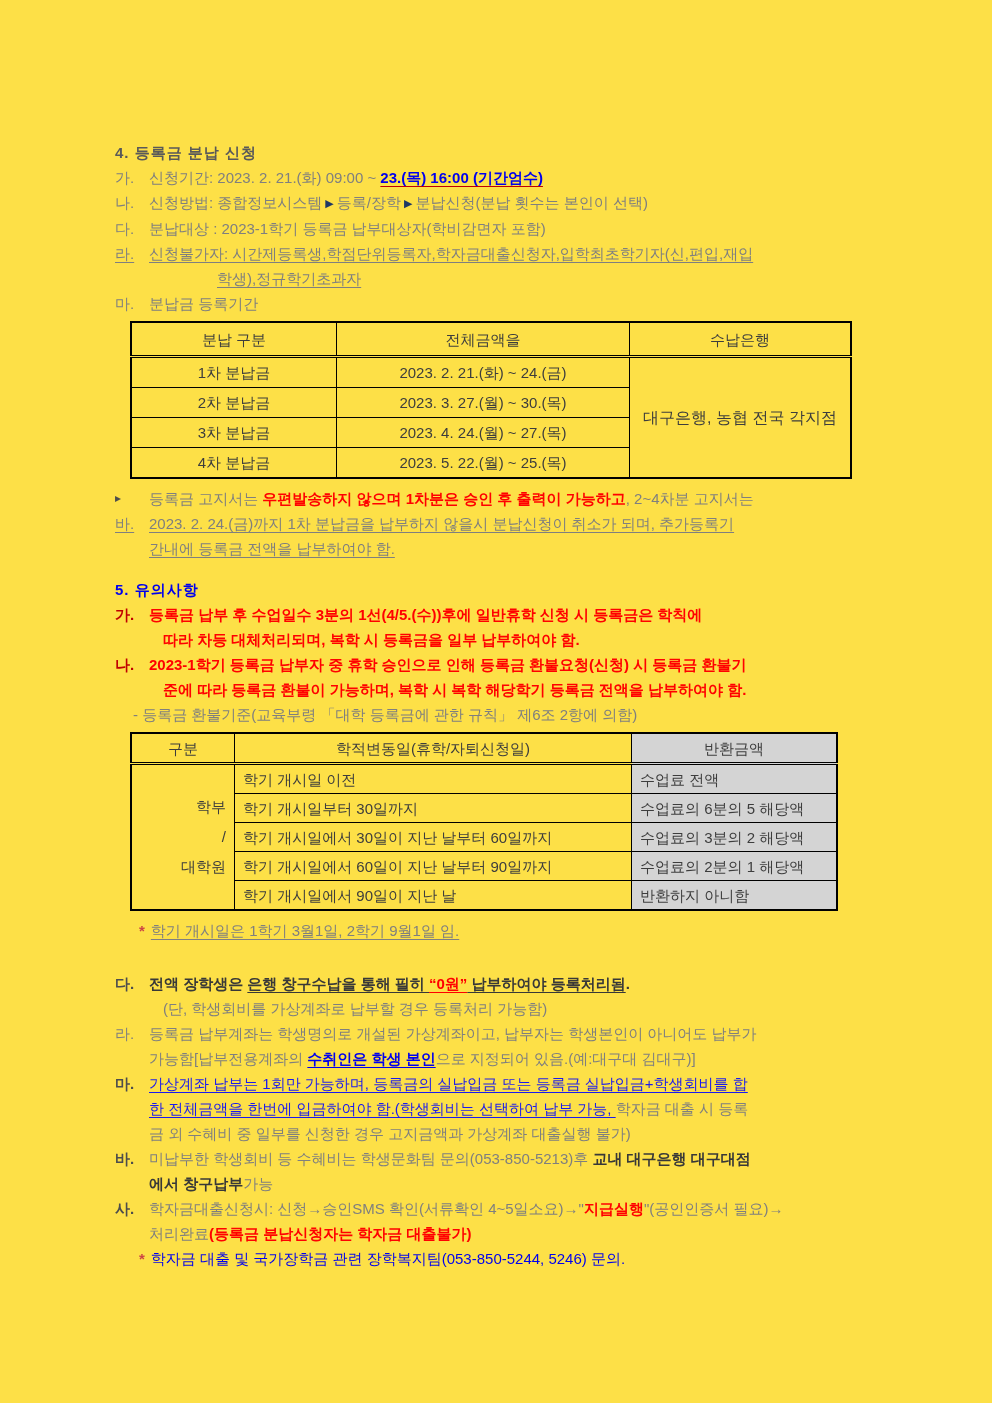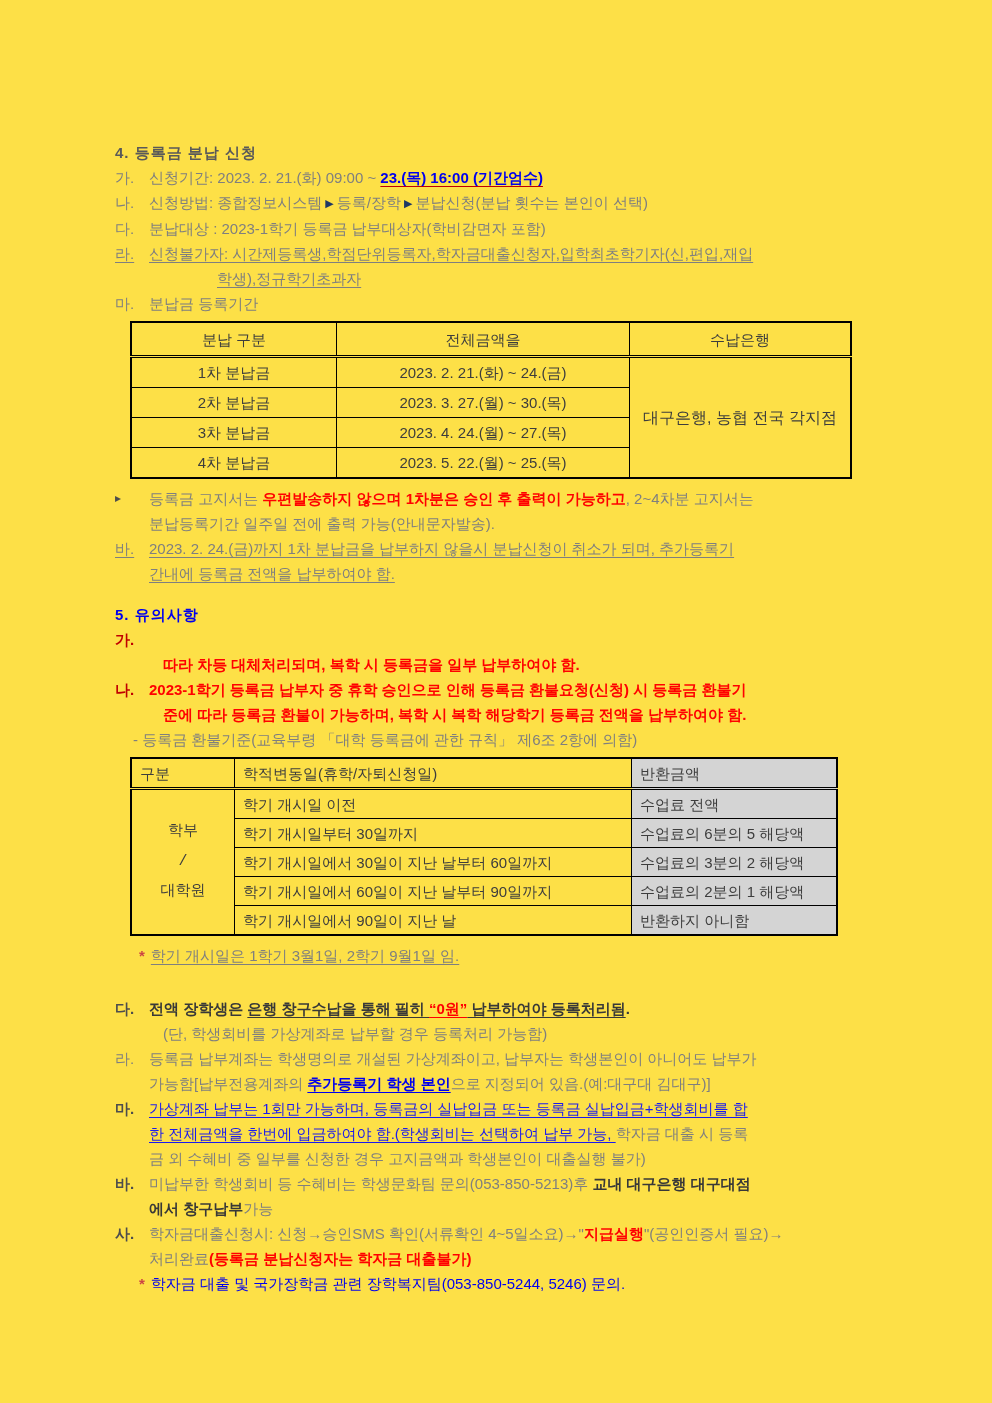--- a/index.html
+++ b/index.html
@@ -35,24 +35,24 @@
   .blue-note{color:#0000ee;margin-top:28px;}
 
   
   table{border-collapse:collapse;color:#3d3d3d;margin:5px 12px 7px 15px;}
   td,th{border:1px solid #000;padding:1px 8px;font-weight:normal;font-size:15px;}
   .tbl1{width:722px;border:2px solid #000;}
   .tbl1 th{height:30px;text-align:center;border-bottom:3px double #000;}
   .tbl1 td{height:27px;text-align:center;}
   .tbl1 .bankcell{font-size:16px;}
   .tbl2{width:708px;border:2px solid #000;}
-  .tbl2 th{height:26px;text-align:left;border-bottom:3px double #000;}
+  .tbl2 th{height:26px;text-align:center;border-bottom:3px double #000;}
   .tbl2 td{height:26px;text-align:left;}
   .tbl2 .graycell{background:#d4d4d4;}
-  .tbl2 .groupcell{text-align:center;font-family:Liberation Mono, monospace;}
+  .tbl2 .groupcell{text-align:right;}
   .tbl2 .groupcell span{display:block;line-height:30px;}
   .gap30{height:16px;}
   .gap40{height:28px;}
   .footnote{padding-left:24px;}
 </style>
 </head>
 <body>
 
 <div class="page">
   <div class="content">
@@ -106,35 +106,35 @@
       </tr>
       <tr>
         <td>4차 분납금</td>
         <td>2023. 5. 22.(월) ~ 25.(목)</td>
       </tr>
     </tbody>
       </table>
 
     <div class="item">
       <span class="label bullet-marker">▸</span>
-      <div class="body"><span>등록금 고지서는 </span><span class="red">우편발송하지 않으며 1차분은 승인 후 출력이 가능하고</span><span>, 2~4차분 고지서는</span><br><span>분납등록기간 일주일 전에 출력 가능(안내문자발송).</span></div>
+      <div class="body"><span>등록금 고지서는 </span><span class="red">우편발송하지 않으며 1차분은 승인 후 출력이 가능하고</span><span>, 2~4차분 고지서는</span><br></div>
     </div>
 
     <div class="item">
       <span class="label graylabel u">바.</span>
       <div class="body"><span class="u">2023. 2. 24.(금)까지 1차 분납금을 납부하지 않을시 분납신청이 취소가 되며, 추가등록기</span><br><span class="u">간내에 등록금 전액을 납부하여야 함.</span></div>
     </div>
 
     <div class="gap30"></div>
 
     <div class="sec-title blue">5. 유의사항</div>
 
     <div class="item">
       <span class="label redlabel">가.</span>
-      <div class="body"><br><span class="red ind14">따라 차등 대체처리되며, 복학 시 등록금을 일부 납부하여야 함.</span></div>
+      <div class="body"><span class="red">등록금 납부 후 수업일수 3분의 1선(4/5.(수))후에 일반휴학 신청 시 등록금은 학칙에</span><br><span class="red ind14">따라 차등 대체처리되며, 복학 시 등록금을 일부 납부하여야 함.</span></div>
     </div>
 
     <div class="item">
       <span class="label redlabel">나.</span>
       <div class="body"><span class="red">2023-1학기 등록금 납부자 중 휴학 승인으로 인해 등록금 환불요청(신청) 시 등록금 환불기</span><br><span class="red ind14">준에 따라 등록금 환불이 가능하며, 복학 시 복학 해당학기 등록금 전액을 납부하여야 함.</span></div>
     </div>
 
     <div style="padding-left:18px">- 등록금 환불기준(교육부령 「대학 등록금에 관한 규칙」 제6조 2항에 의함)</div>
 
     <table class="tbl2">
@@ -176,26 +176,26 @@
 
     <div class="gap40"></div>
 
     <div class="item">
       <span class="label darklabel">다.</span>
       <div class="body"><span class="darkbold">전액 장학생은 </span><span class="darkbold u">은행 창구수납을 통해 필히 </span><span class="red u">“0원”</span><span class="darkbold u"> 납부하여야 등록처리됨</span><span class="darkbold">.</span><br><span class="ind14">(단, 학생회비를 가상계좌로 납부할 경우 등록처리 가능함)</span></div>
     </div>
 
     <div class="item">
       <span class="label graylabel">라.</span>
-      <div class="body"><span>등록금 납부계좌는 학생명의로 개설된 가상계좌이고, 납부자는 학생본인이 아니어도 납부가</span><br><span>가능함[납부전용계좌의 </span><span class="blue-bu">추가등록기 학생 본인</span><span>으로 지정되어 있음.(예:대구대 김대구)]</span></div>
+      <div class="body"><span>등록금 납부계좌는 학생명의로 개설된 가상계좌이고, 납부자는 학생본인이 아니어도 납부가</span><br><span>가능함[납부전용계좌의 </span><span class="blue-bu">수취인은 학생 본인</span><span>으로 지정되어 있음.(예:대구대 김대구)]</span></div>
     </div>
 
     <div class="item">
       <span class="label darklabel">마.</span>
-      <div class="body"><span class="blue-u">가상계좌 납부는 1회만 가능하며, 등록금의 실납입금 또는 등록금 실납입금+학생회비를 합</span><br><span class="blue-u">한 전체금액을 한번에 입금하여야 함.(학생회비는 선택하여 납부 가능, </span><span>학자금 대출 시 등록</span><br><span>금 외 수혜비 중 일부를 신청한 경우 고지금액과 학생본인이 대출실행 불가)</span></div>
+      <div class="body"><span class="blue-u">가상계좌 납부는 1회만 가능하며, 등록금의 실납입금 또는 등록금 실납입금+학생회비를 합</span><br><span class="blue-u">한 전체금액을 한번에 입금하여야 함.(학생회비는 선택하여 납부 가능, </span><span>학자금 대출 시 등록</span><br><span>금 외 수혜비 중 일부를 신청한 경우 고지금액과 가상계좌 대출실행 불가)</span></div>
     </div>
 
     <div class="item">
       <span class="label darklabel">바.</span>
       <div class="body"><span>미납부한 학생회비 등 수혜비는 학생문화팀 문의(053-850-5213)후 </span><span class="darkbold">교내 대구은행 대구대점</span><br><span class="darkbold">에서 창구납부</span><span>가능</span></div>
     </div>
 
     <div class="item">
       <span class="label darklabel">사.</span>
       <div class="body"><span>학자금대출신청시: 신청→승인SMS 확인(서류확인 4~5일소요)→"</span><span class="red">지급실행</span><span>"(공인인증서 필요)→</span><br><span>처리완료</span><span class="red">(등록금 분납신청자는 학자금 대출불가)</span></div>

